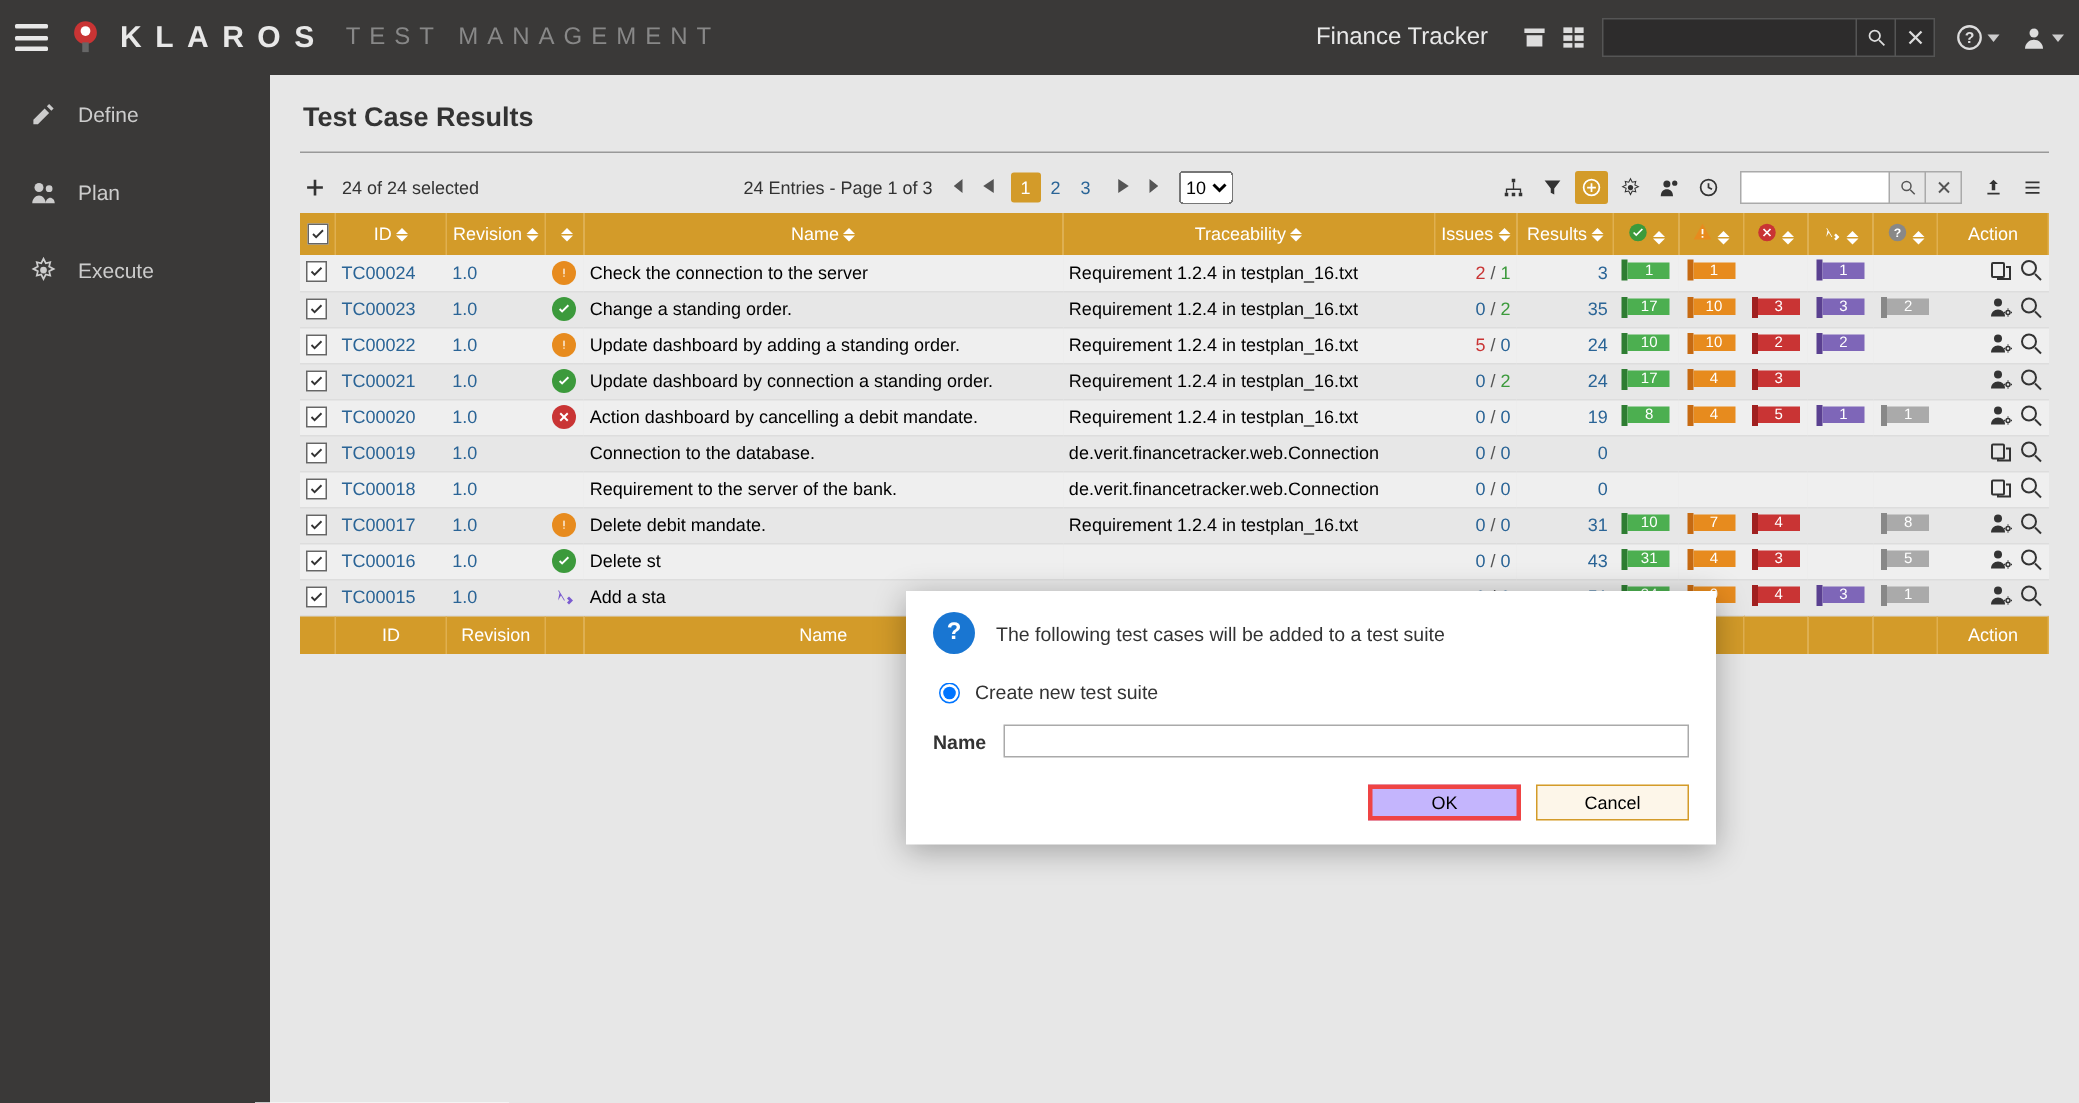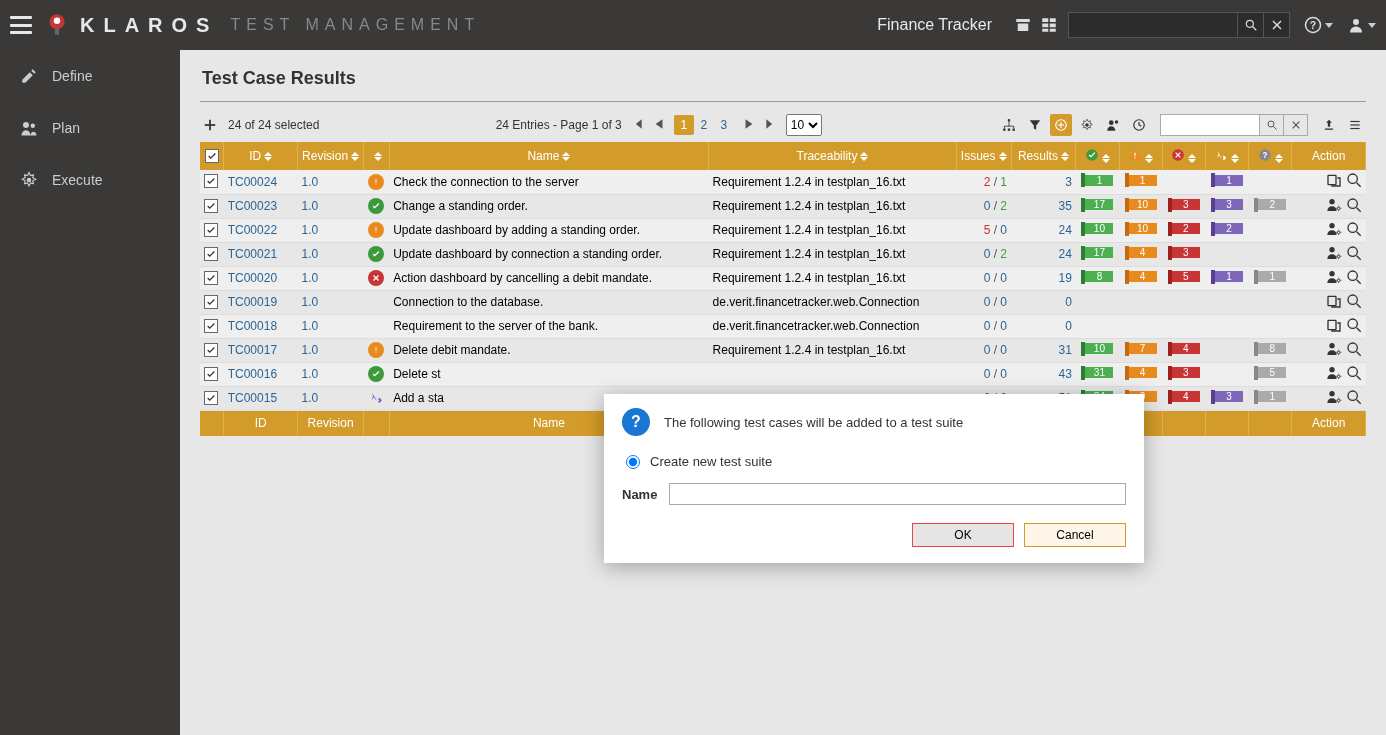--- a/index.html
+++ b/index.html
@@ -86,21 +86,21 @@
 .dialog{position:absolute;left:424px;top:344px;width:540px;background:#fff;box-shadow:0 4px 20px rgba(0,0,0,0.3);z-index:100}
 .dlg-head{background:#1a6a7d;color:#fff;font-size:13px;padding:5px 10px}
 .dlg-body{padding:14px 18px 16px 18px;font-size:13px;color:#333}
 .dlg-info{display:flex;align-items:center;gap:14px;margin-bottom:18px}
 .dlg-q{width:28px;height:28px;border-radius:50%;background:#1976d2;color:#fff;display:flex;align-items:center;justify-content:center;font-weight:bold;font-size:16px}
 .dlg-radio{display:flex;align-items:center;gap:10px;margin:6px 0 14px 4px}
 .dlg-radio input{width:14px;height:14px}
 .dlg-name{display:flex;align-items:center;gap:12px;margin-top:6px}
 .dlg-name input{flex:1;height:22px;border:1px solid #aaa;padding:0 4px;font-size:12px}
 .dlg-foot{display:flex;justify-content:flex-end;gap:10px;margin-top:18px}
-.dlg-btn{width:102px;height:24px;font-size:12px;cursor:pointer;background:#e5e5e5;border:1px solid #ef4444}
+.dlg-btn{width:102px;height:24px;font-size:12px;cursor:pointer;background:#c4b5fd;border:3px solid #ef4444}
 .dlg-btn.cancel{border:1px solid #d39b29;background:#fdf6e9}
 .col-chk{width:24px}.col-id{width:78px}.col-rev{width:60px}.col-st{width:26px}
 .col-name{width:330px}.col-trace{width:256px}.col-iss{width:54px}.col-res{width:66px}
 .col-b{width:44px}.col-act{width:80px}
 </style>
 </head>
 <body>
 
 <div class="topbar">
   <div class="hamburger">

